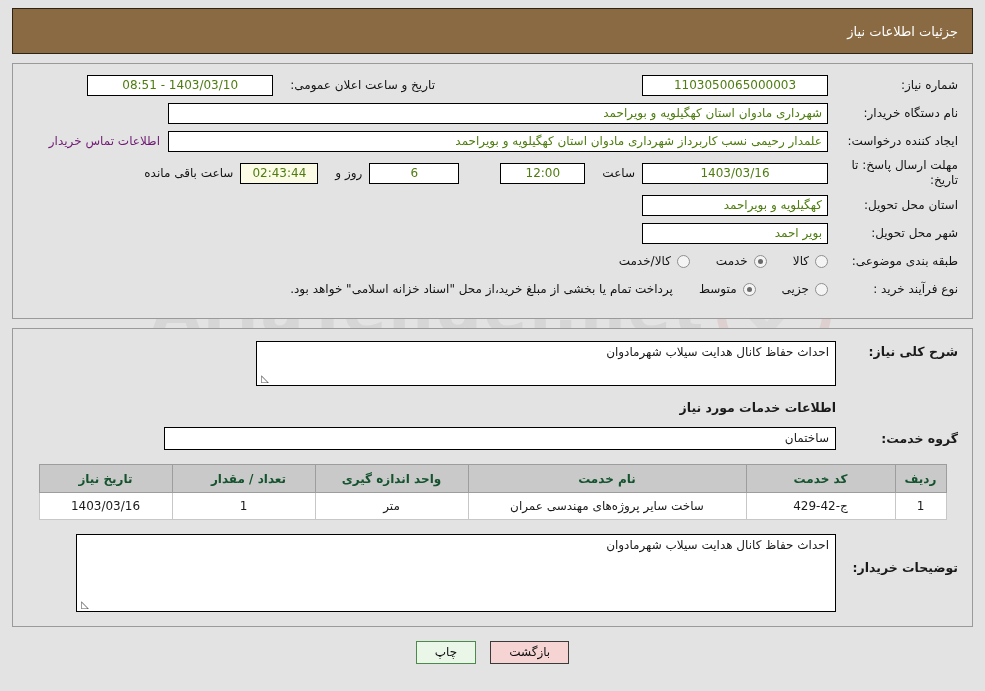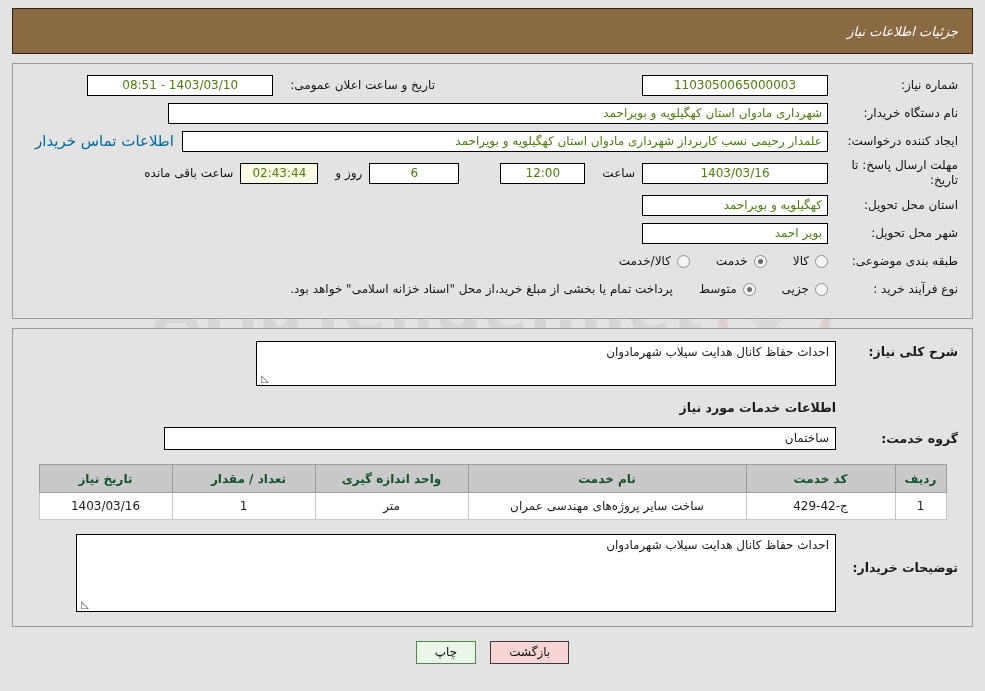--- a/index.html
+++ b/index.html
@@ -55,21 +55,20 @@
     height: 46px;
     background: #8a6a42;
     border: 1px solid #2f2414;
     box-sizing: border-box;
     display: flex;
     align-items: center;
     justify-content: flex-start;
     padding: 0 14px;
     position: relative;
     z-index: 2;
-    font-style: italic;
   }
   .page-header .title {
     color: #ffffff;
     font-size: 13px;
   }
 
   
   .panel {
     margin: 9px 12px 0 12px;
     border: 1px solid #9a9a9a;
@@ -128,22 +127,22 @@
   .w-prov  { width: 186px; }
 
   .inline-txt {
     font-size: 12px;
     color: #141414;
     padding: 0 7px;
     white-space: nowrap;
     margin-left: 10px;
   }
   .link {
-    color: #0369a1;
-    font-size: 15px;
+    color: #701a75;
+    font-size: 12px;
     padding: 0 8px;
     text-decoration: none;
     cursor: pointer;
     white-space: nowrap;
   }
 
   
   .radio-group {
     display: flex;
     align-items: center;

